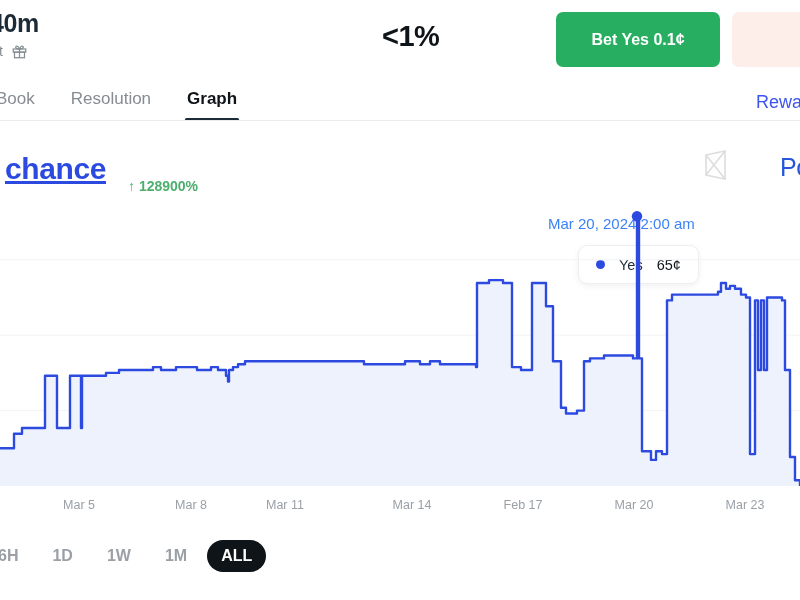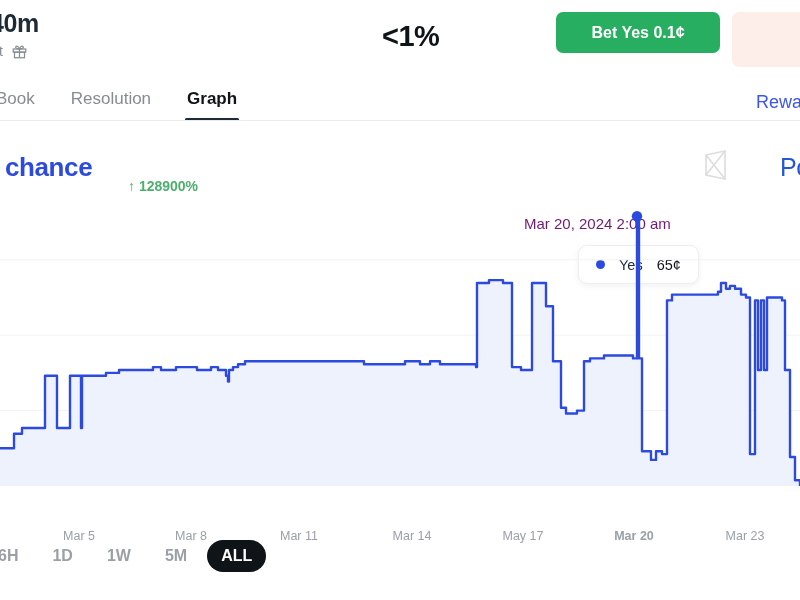--- a/index.html
+++ b/index.html
@@ -28,21 +28,21 @@
   .gift-icon { display: inline-block; width: 15px; height: 15px; color: #858d92; }
   .gift-icon svg { display: block; }
 
   .hdr-pct {
     position: absolute; left: 382px; top: 20px;
     font-size: 29px; font-weight: 700; color: #0f1419; letter-spacing: -0.5px;
     white-space: nowrap;
   }
 
   .btn-yes {
-    position: absolute; left: 556px; top: 12px; width: 164px; height: 41px;
+    position: absolute; left: 556px; top: 12px; width: 164px; height: 55px;
     background: #27ae60; border: none; border-radius: 7px;
     color: #fff; font-size: 16px; font-weight: 700;
     font-family: "Liberation Sans", sans-serif;
     display: flex; align-items: center; justify-content: center;
     cursor: pointer; white-space: nowrap;
   }
   .btn-no {
     position: absolute; left: 732px; top: 12px; width: 164px; height: 55px;
     background: #fdeeea; border: none; border-radius: 7px;
     color: #e8562a; font-size: 16px; font-weight: 700;
@@ -73,60 +73,61 @@
   }
   .tabs-divider {
     position: absolute; left: 0; top: 120px; width: 800px; height: 1px;
     background: #ececec;
   }
 
   
   .chart-head { position: absolute; left: 0; top: 152px; width: 800px; height: 46px; }
   .chance-label {
     position: absolute; left: 5px; top: 0;
-    font-size: 26px; font-weight: 700; color: #2d4ae0; letter-spacing: -0.4px;
-    white-space: nowrap;
+    font-size: 30px; font-weight: 700; color: #2d4ae0; letter-spacing: -0.4px;
+    white-space: nowrap;
+    text-decoration: underline;
   }
   .chance-delta {
     position: absolute; left: 128px; top: 26px;
     font-size: 14px; font-weight: 700; color: #4caf6d; white-space: nowrap;
   }
   .watermark {
     position: absolute; left: 697px; top: 148px;
     display: flex; align-items: center; gap: 9px;
     color: #dcdcdc; opacity: .95;
   }
   .watermark .wm-text {
     font-size: 25px; font-weight: 400; color: #1d4ed8; letter-spacing: -0.3px;
     white-space: nowrap;
     margin-left: 40px;
   }
 
   
   .tt-date {
-    position: absolute; left: 524px; top: 215px;
-    font-size: 15px; color: #701a75; white-space: nowrap;
+    position: absolute; left: 548px; top: 215px;
+    font-size: 15px; color: #3b82f6; white-space: nowrap;
   }
   .tt-box {
     position: absolute; left: 578px; top: 245px;
     height: 39px; padding: 0 17px;
     background: #fff; border: 1px solid #eceef0; border-radius: 9px;
     box-shadow: 0 2px 7px rgba(0,0,0,.06);
     display: flex; align-items: center; gap: 14px;
   }
   .tt-dot { width: 9px; height: 9px; border-radius: 50%; background: #2d4ae0; flex: none; }
   .tt-name { font-size: 14.5px; color: #1d2b37; }
   .tt-val  { font-size: 14.5px; color: #0f1419; font-weight: 400; text-align: right; }
 
   
   .chart-wrap { position: absolute; left: 0; top: 196px; width: 800px; height: 290px; }
   .chart-wrap svg { display: block; }
 
   .xaxis {
-    position: absolute; left: 0; top: 498px; width: 640px; height: 20px; margin-top: 31px;
+    position: absolute; left: 0; top: 498px; width: 640px; height: 20px;
   }
   .xtick {
     position: absolute; top: 0; font-size: 12.5px; color: #9aa0a6;
     transform: translateX(-50%); white-space: nowrap;
   }
 
   
   .ranges { position: absolute; left: -16px; top: 540px; display: flex; align-items: center; gap: 6px; }
   .range {
     height: 32px; min-width: 48px; padding: 0 14px; border-radius: 16px;
@@ -210,28 +211,28 @@
         </g>
       <path id="area-path" fill="#eef2fd" stroke="none" d="M0,252.3 L10,252.3 L10,252.3 L14,252.3 L14,237.8 L22,237.8 L22,232 L44,232 L44,232 L45,232 L45,179.8 L56,179.8 L56,179.8 L57,179.8 L57,232 L69,232 L69,232 L70,232 L70,179.8 L80,179.8 L80,179.8 L81,179.8 L81,232 L81,232 L81,232 L82,232 L82,179.8 L106,179.8 L106,176.89999999999998 L118,176.89999999999998 L118,176.89999999999998 L119,176.89999999999998 L119,174 L130,174 L130,174 L140,174 L140,174 L152,174 L152,174 L153,174 L153,171.10000000000002 L160,171.10000000000002 L160,171.10000000000002 L161,171.10000000000002 L161,174 L175,174 L175,174 L176,174 L176,171.10000000000002 L196,171.10000000000002 L196,171.10000000000002 L197,171.10000000000002 L197,174 L210,174 L210,174 L211,174 L211,171.10000000000002 L217,171.10000000000002 L217,171.10000000000002 L218,171.10000000000002 L218,174 L225,174 L225,174 L226,174 L226,179.8 L228,179.8 L228,185.60000000000002 L229,185.60000000000002 L229,174 L233,174 L233,171.10000000000002 L238,171.10000000000002 L238,168.2 L245,168.2 L245,165.3 L252,165.3 L252,165.3 L300,165.3 L300,165.3 L340,165.3 L340,165.3 L360,165.3 L360,165.3 L364,165.3 L364,168.2 L400,168.2 L400,168.2 L405,168.2 L405,165.3 L420,165.3 L420,168.2 L430,168.2 L430,165.3 L440,165.3 L440,168.2 L460,168.2 L460,168.2 L468,168.2 L468,168.2 L470,168.2 L470,168.2 L476,168.2 L476,171.10000000000002 L477,171.10000000000002 L477,87 L487,87 L487,87 L489,87 L489,84.10000000000002 L500,84.10000000000002 L500,84.10000000000002 L503,84.10000000000002 L503,87 L511,87 L511,87 L512,87 L512,171.10000000000002 L520,171.10000000000002 L520,171.10000000000002 L521,171.10000000000002 L521,174 L531,174 L531,174 L532,174 L532,87 L545,87 L545,87 L546,87 L546,110.19999999999999 L552,110.19999999999999 L552,110.19999999999999 L553,110.19999999999999 L553,165.3 L560,165.3 L560,165.3 L561,165.3 L561,211.7 L566,211.7 L566,217.5 L572,217.5 L572,217.5 L577,217.5 L577,214.6 L584,214.6 L584,165.3 L590,165.3 L590,162.4 L600,162.4 L600,162.4 L604,162.4 L604,159.5 L625,159.5 L625,159.5 L631,159.5 L631,159.5 L633,159.5 L633,162.4 L636,162.4 L636,162.4 L637,162.4 L637,20.30000000000001 L638,20.30000000000001 L638,20.30000000000001 L639,20.30000000000001 L639,162.4 L641,162.4 L641,162.4 L642,162.4 L642,255.2 L650,255.2 L650,255.2 L651,255.2 L651,263.9 L655,263.9 L655,263.9 L656,263.9 L656,255.2 L661,255.2 L661,255.2 L662,255.2 L662,258.1 L666,258.1 L666,258.1 L667,258.1 L667,104.4 L672,104.4 L672,98.6 L680,98.6 L680,98.6 L700,98.6 L700,98.6 L710,98.6 L710,98.6 L718,98.6 L718,95.69999999999999 L721,95.69999999999999 L721,87 L726,87 L726,92.79999999999998 L730,92.79999999999998 L730,89.9 L735,89.9 L735,92.79999999999998 L741,92.79999999999998 L741,98.6 L746,98.6 L746,101.5 L749,101.5 L749,101.5 L750,101.5 L750,258.1 L754,258.1 L754,258.1 L755,258.1 L755,104.4 L757,104.4 L757,104.4 L758,104.4 L758,174 L760,174 L760,174 L761,174 L761,104.4 L763,104.4 L763,104.4 L764,104.4 L764,174 L766,174 L766,174 L767,174 L767,101.5 L770,101.5 L770,101.5 L772,101.5 L772,101.5 L780,101.5 L780,101.5 L782,101.5 L782,104.4 L785,104.4 L785,174 L790,174 L790,261 L795,261 L795,284.2 L800,284.2 L800,290 L800,290 L0,290 Z"></path>
       <path id="line-path" fill="none" stroke="#2d4ae0" stroke-width="2.4" stroke-linejoin="round" stroke-linecap="round" d="M0,252.3 L10,252.3 L10,252.3 L14,252.3 L14,237.8 L22,237.8 L22,232 L44,232 L44,232 L45,232 L45,179.8 L56,179.8 L56,179.8 L57,179.8 L57,232 L69,232 L69,232 L70,232 L70,179.8 L80,179.8 L80,179.8 L81,179.8 L81,232 L81,232 L81,232 L82,232 L82,179.8 L106,179.8 L106,176.89999999999998 L118,176.89999999999998 L118,176.89999999999998 L119,176.89999999999998 L119,174 L130,174 L130,174 L140,174 L140,174 L152,174 L152,174 L153,174 L153,171.10000000000002 L160,171.10000000000002 L160,171.10000000000002 L161,171.10000000000002 L161,174 L175,174 L175,174 L176,174 L176,171.10000000000002 L196,171.10000000000002 L196,171.10000000000002 L197,171.10000000000002 L197,174 L210,174 L210,174 L211,174 L211,171.10000000000002 L217,171.10000000000002 L217,171.10000000000002 L218,171.10000000000002 L218,174 L225,174 L225,174 L226,174 L226,179.8 L228,179.8 L228,185.60000000000002 L229,185.60000000000002 L229,174 L233,174 L233,171.10000000000002 L238,171.10000000000002 L238,168.2 L245,168.2 L245,165.3 L252,165.3 L252,165.3 L300,165.3 L300,165.3 L340,165.3 L340,165.3 L360,165.3 L360,165.3 L364,165.3 L364,168.2 L400,168.2 L400,168.2 L405,168.2 L405,165.3 L420,165.3 L420,168.2 L430,168.2 L430,165.3 L440,165.3 L440,168.2 L460,168.2 L460,168.2 L468,168.2 L468,168.2 L470,168.2 L470,168.2 L476,168.2 L476,171.10000000000002 L477,171.10000000000002 L477,87 L487,87 L487,87 L489,87 L489,84.10000000000002 L500,84.10000000000002 L500,84.10000000000002 L503,84.10000000000002 L503,87 L511,87 L511,87 L512,87 L512,171.10000000000002 L520,171.10000000000002 L520,171.10000000000002 L521,171.10000000000002 L521,174 L531,174 L531,174 L532,174 L532,87 L545,87 L545,87 L546,87 L546,110.19999999999999 L552,110.19999999999999 L552,110.19999999999999 L553,110.19999999999999 L553,165.3 L560,165.3 L560,165.3 L561,165.3 L561,211.7 L566,211.7 L566,217.5 L572,217.5 L572,217.5 L577,217.5 L577,214.6 L584,214.6 L584,165.3 L590,165.3 L590,162.4 L600,162.4 L600,162.4 L604,162.4 L604,159.5 L625,159.5 L625,159.5 L631,159.5 L631,159.5 L633,159.5 L633,162.4 L636,162.4 L636,162.4 L637,162.4 L637,20.30000000000001 L638,20.30000000000001 L638,20.30000000000001 L639,20.30000000000001 L639,162.4 L641,162.4 L641,162.4 L642,162.4 L642,255.2 L650,255.2 L650,255.2 L651,255.2 L651,263.9 L655,263.9 L655,263.9 L656,263.9 L656,255.2 L661,255.2 L661,255.2 L662,255.2 L662,258.1 L666,258.1 L666,258.1 L667,258.1 L667,104.4 L672,104.4 L672,98.6 L680,98.6 L680,98.6 L700,98.6 L700,98.6 L710,98.6 L710,98.6 L718,98.6 L718,95.69999999999999 L721,95.69999999999999 L721,87 L726,87 L726,92.79999999999998 L730,92.79999999999998 L730,89.9 L735,89.9 L735,92.79999999999998 L741,92.79999999999998 L741,98.6 L746,98.6 L746,101.5 L749,101.5 L749,101.5 L750,101.5 L750,258.1 L754,258.1 L754,258.1 L755,258.1 L755,104.4 L757,104.4 L757,104.4 L758,104.4 L758,174 L760,174 L760,174 L761,174 L761,104.4 L763,104.4 L763,104.4 L764,104.4 L764,174 L766,174 L766,174 L767,174 L767,101.5 L770,101.5 L770,101.5 L772,101.5 L772,101.5 L780,101.5 L780,101.5 L782,101.5 L782,104.4 L785,104.4 L785,174 L790,174 L790,261 L795,261 L795,284.2 L800,284.2 L800,290"></path>
       <circle id="hl-dot" r="5.2" fill="#2d4ae0" cx="637" cy="20.30000000000001"></circle>
     </svg>
   </div>
 
   <div class="xaxis" id="xaxis">
       <div class="xtick" style="left: 79px;">Mar 5</div>
       <div class="xtick" style="left: 191px;">Mar 8</div>
-      <div class="xtick" style="left: 299px; text-align: center;">Mar 11</div>
+      <div class="xtick" style="left: 285px; text-align: center;">Mar 11</div>
       <div class="xtick" style="left: 412px;">Mar 14</div>
-      <div class="xtick" style="left: 523px;">May 17</div>
-      <div class="xtick" style="left: 634px; font-weight: bold;">Mar 20</div>
+      <div class="xtick" style="left: 523px;">Feb 17</div>
+      <div class="xtick" style="left: 634px;">Mar 20</div>
       <div class="xtick" style="left: 745px; text-align: right;">Mar 23</div>
     </div>
 
   <div class="ranges">
     <button class="range">6H</button>
     <button class="range">1D</button>
     <button class="range">1W</button>
-    <button class="range">5M</button>
+    <button class="range">1M</button>
     <button class="range active">ALL</button>
   </div>
 
 </div>
 
 </body></html>

